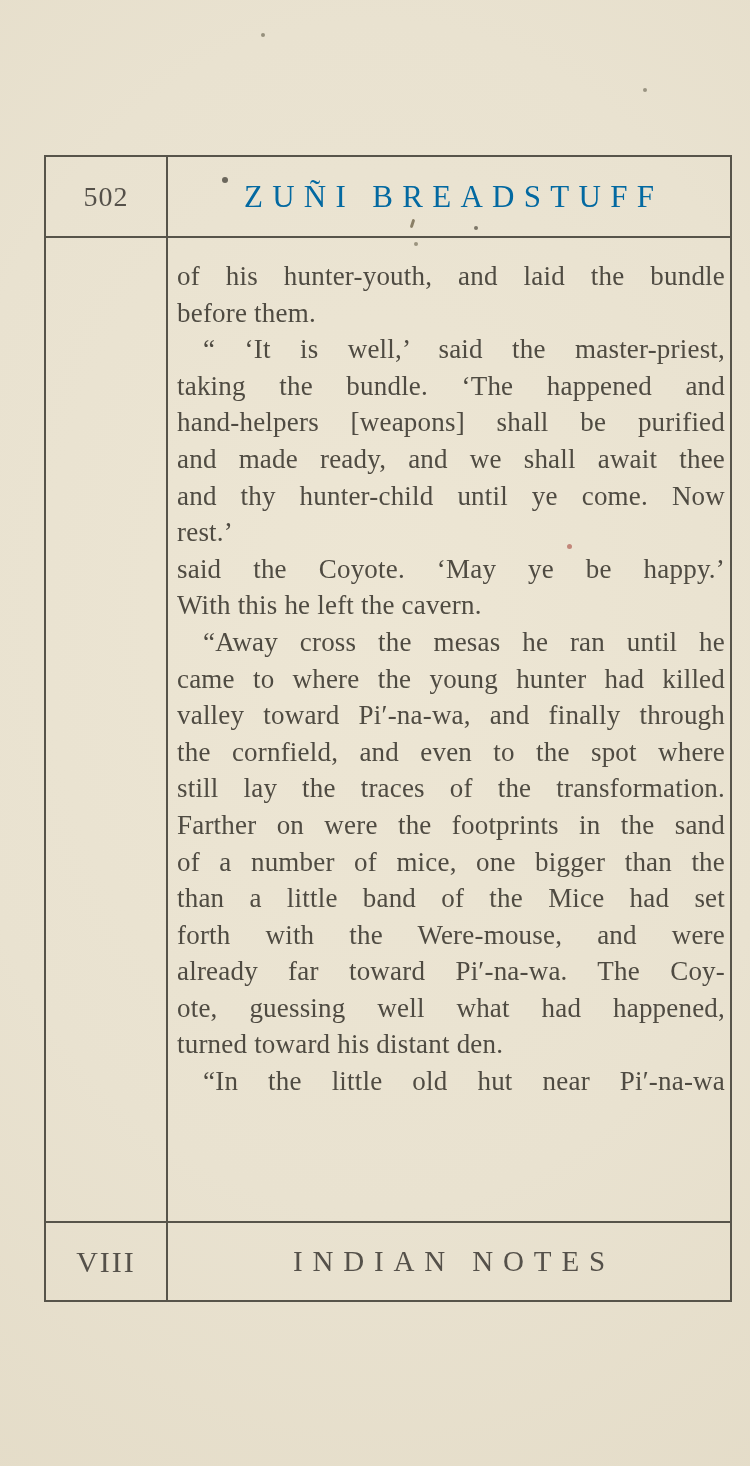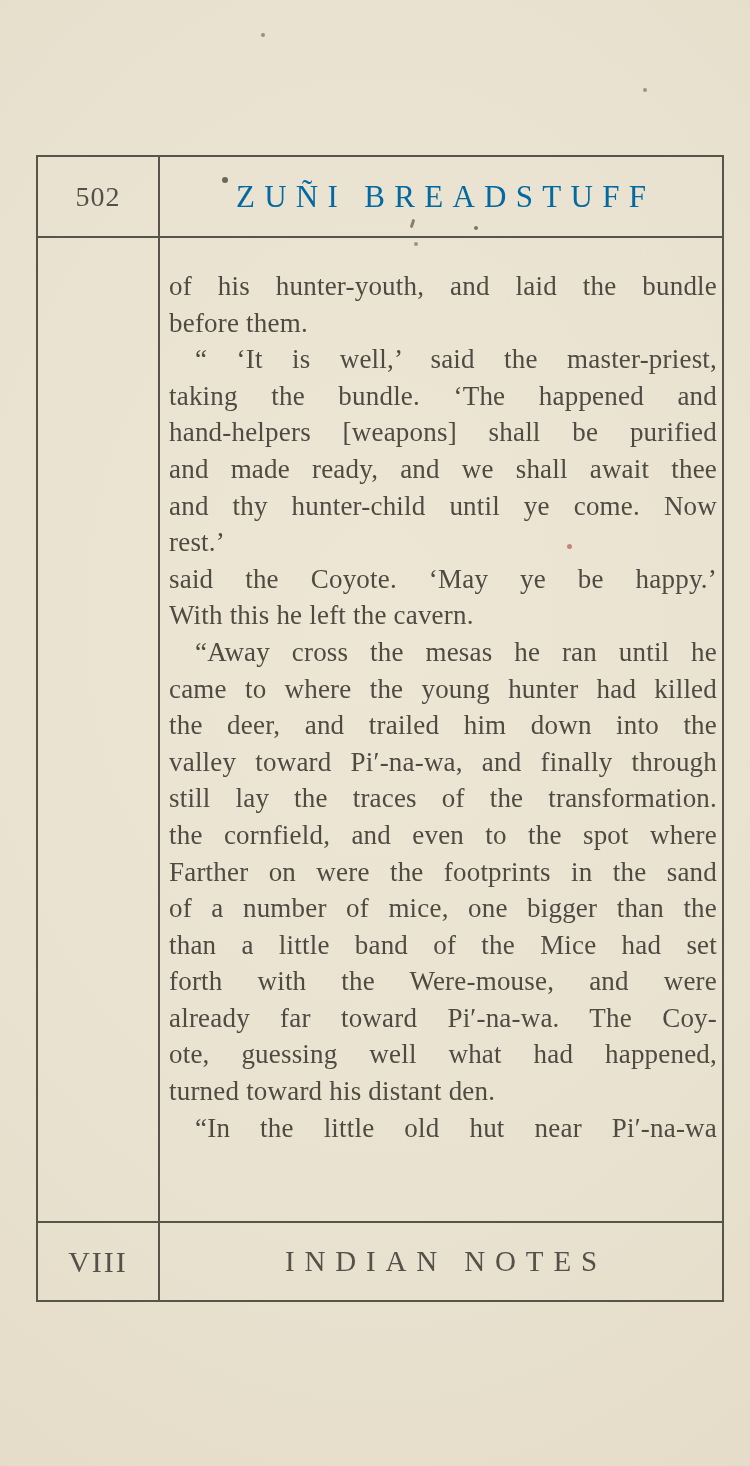--- a/index.html
+++ b/index.html
@@ -15,21 +15,21 @@
     background: radial-gradient(ellipse 130% 90% at 50% 42%,
                 #ede6d4 0%, #e9e2d0 45%, #e4dcc8 78%, #dcd3bd 100%);
   }
   .page {
     position: absolute;
     inset: 0;
   }
   
   .frame {
     position: absolute;
-    left: 36px;
+    left: 44px;
     top: 155px;
     width: 688px;
     height: 1147px;
     box-sizing: border-box;
     border: 2px solid #57544a;
     display: grid;
     grid-template-columns: 122px 1fr;
     grid-template-rows: 81px 1fr 79px;
     color: #504c43;
   }
@@ -66,21 +66,21 @@
     font-size: 29px;
     letter-spacing: 0.34em;
     white-space: nowrap;
     color: #55514a;
     text-indent: 0.34em;
   }
 
   
   .textcell {
     display: block;
-    padding: 30px 5px 0 9px;
+    padding: 20px 5px 0 9px;
     overflow: hidden;
   }
   .line {
     font-size: 27px;
     line-height: 36.6px;
     color: #4f4b42;
     white-space: normal;
     letter-spacing: 0.2px;
   }
   .line.j {
@@ -126,24 +126,23 @@
         <div class="line j ind">“ ‘It is well,’ said the master-priest,</div>
         <div class="line j">taking the bundle. ‘The happened and</div>
         <div class="line j">hand-helpers [weapons] shall be purified</div>
         <div class="line j">and made ready, and we shall await thee</div>
         <div class="line j">and thy hunter-child until ye come. Now</div>
         <div class="line">rest.’</div>
         <div class="line j">said the Coyote. ‘May ye be happy.’</div>
         <div class="line">With this he left the cavern.</div>
         <div class="line j ind">“Away cross the mesas he ran until he</div>
         <div class="line j">came to where the young hunter had killed</div>
-        <div class="line j">the deer, and trailed him down into the</div>
         <div class="line j">valley toward Pi′-na-wa, and finally through</div>
+        <div class="line j">the cornfield, and even to the spot where</div>
         <div class="line j">still lay the traces of the transformation.</div>
-        <div class="line j">the cornfield, and even to the spot where</div>
         <div class="line j">Farther on were the footprints in the sand</div>
         <div class="line j">of a number of mice, one bigger than the</div>
         <div class="line j">than a little band of the Mice had set</div>
         <div class="line j">forth with the Were-mouse, and were</div>
         <div class="line j">already far toward Pi′-na-wa. The Coy-</div>
         <div class="line j">ote, guessing well what had happened,</div>
         <div class="line">turned toward his distant den.</div>
         <div class="line j ind">“In the little old hut near Pi′-na-wa</div>
       </div>
 

